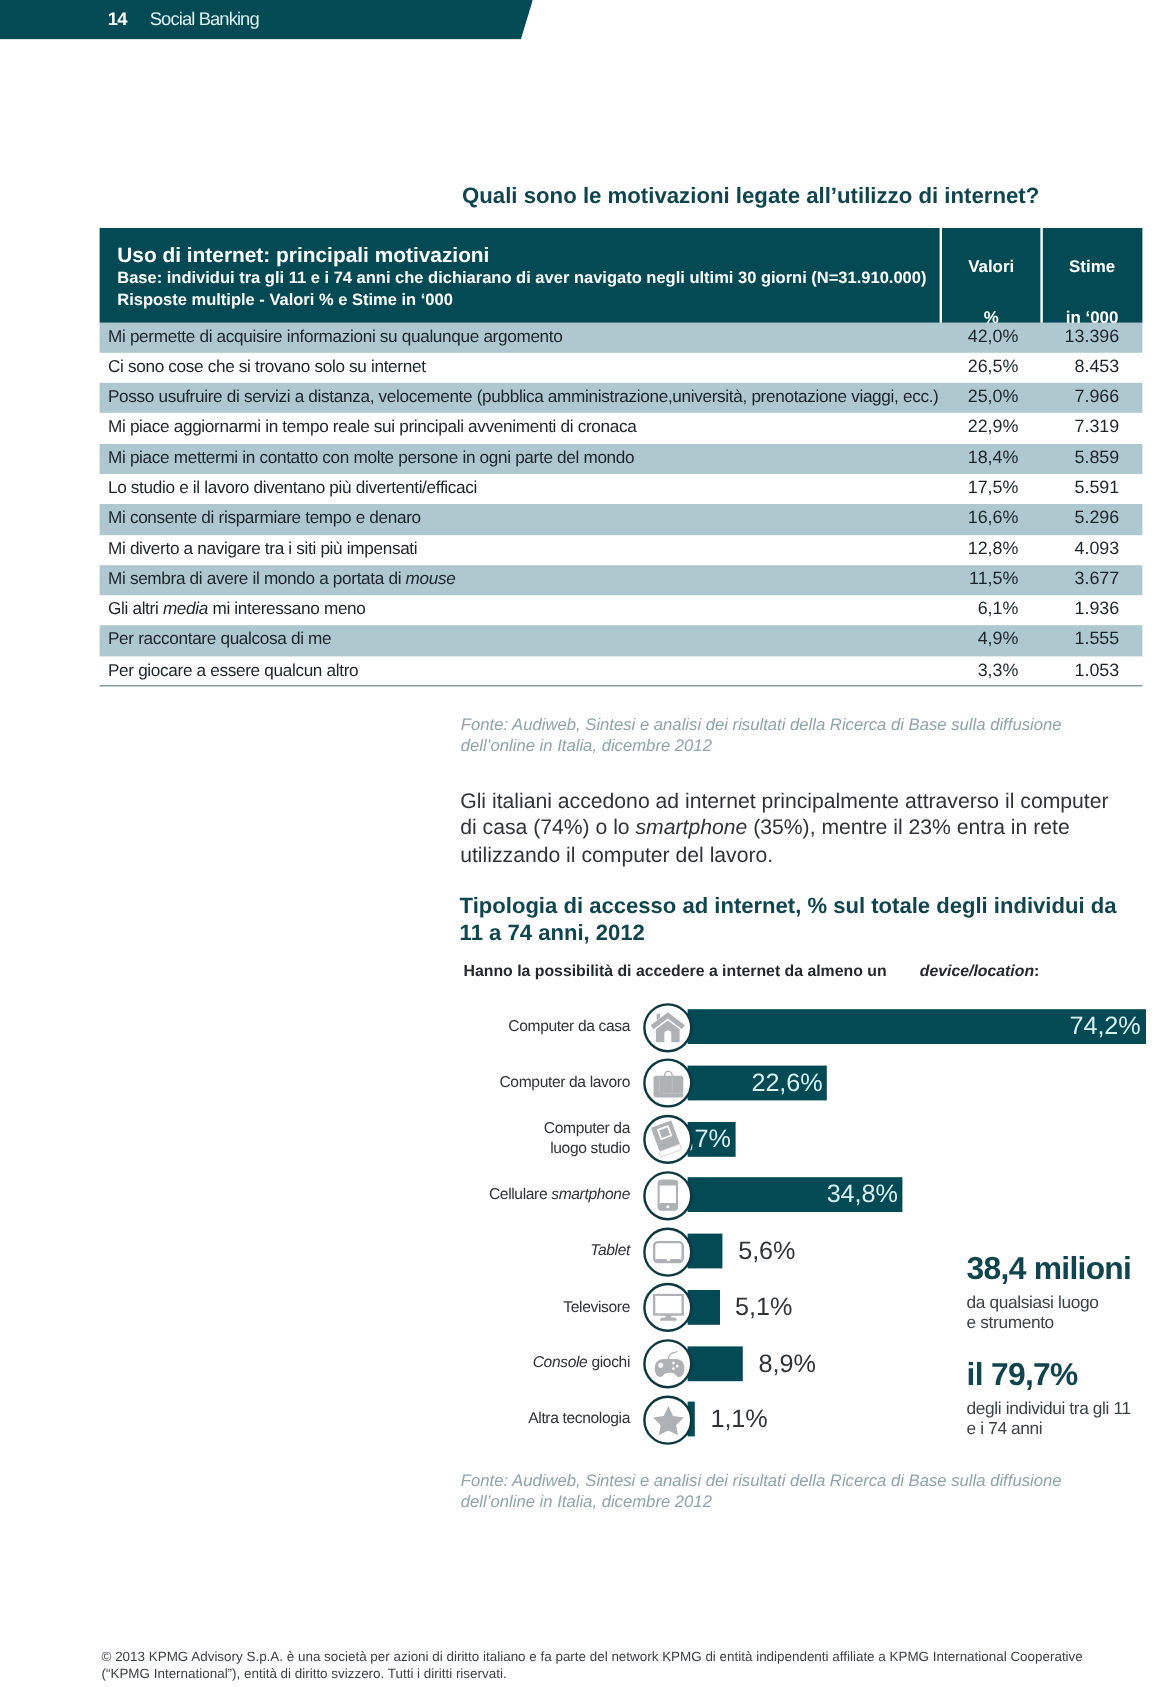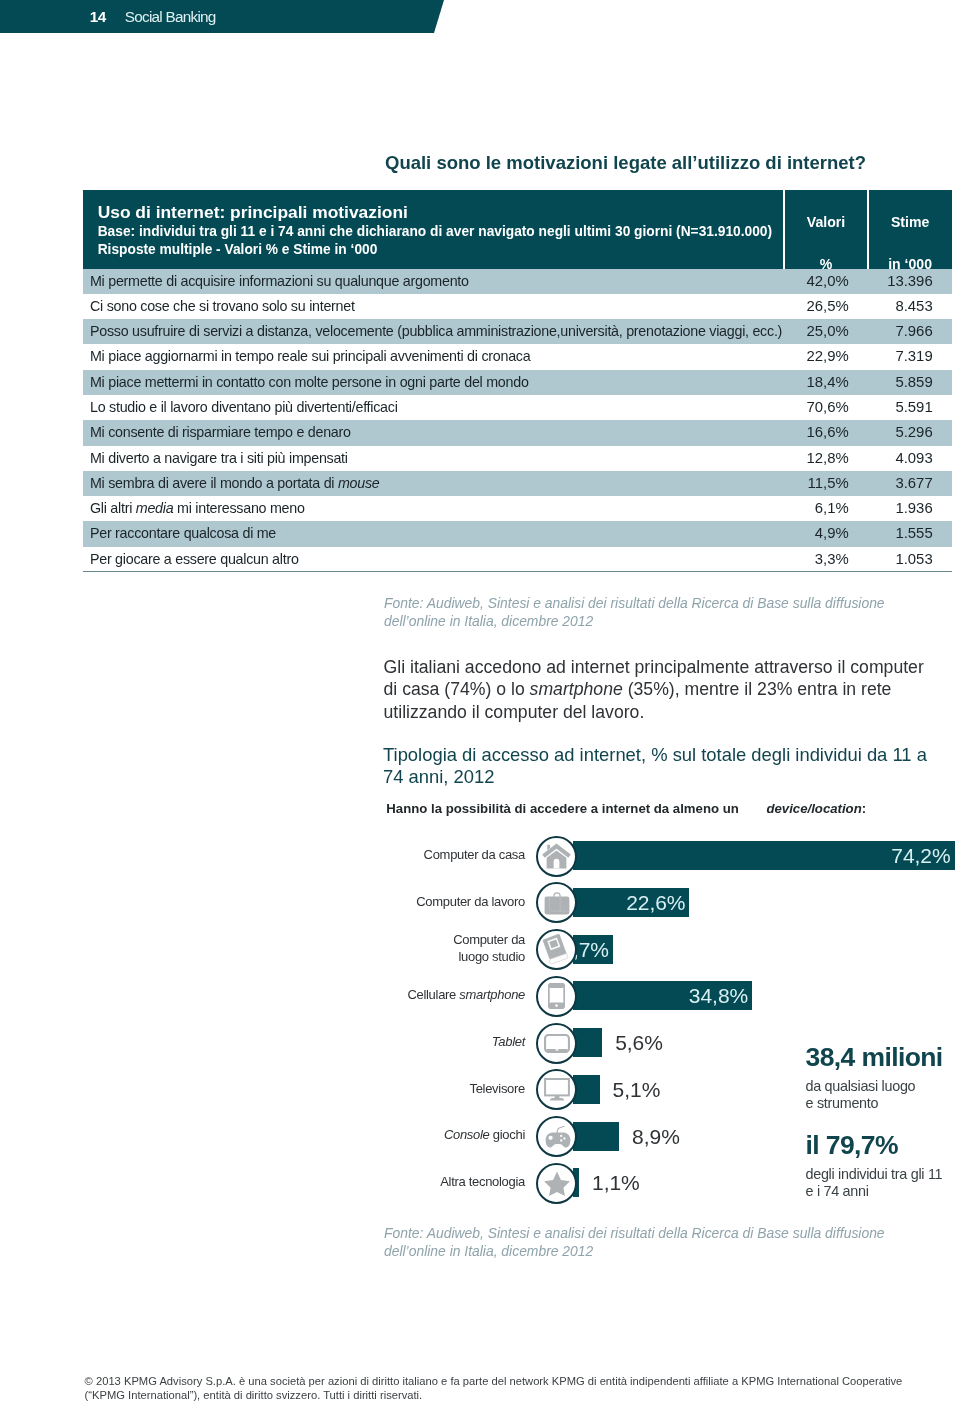--- a/index.html
+++ b/index.html
@@ -49,21 +49,21 @@
   .fonte1{left:384px;top:594px;width:520px;}
   .fonte2{left:384px;top:1224px;width:520px;}
 
   
   .para{position:absolute;left:383.5px;top:655.5px;width:556px;font-size:17.65px;
         color:#2f3336;line-height:22.5px;}
   .para i{font-style:italic;}
 
   
   .sec-head{position:absolute;left:383px;top:744px;width:560px;font-size:18.4px;
-            font-weight:normal;color:#11454e;line-height:22.3px;}
+            font-weight:bold;color:#11454e;line-height:22.3px;}
   .sec-sub{position:absolute;left:386.3px;top:800.5px;font-size:13.2px;font-weight:bold;color:#22282b;
            line-height:16px;}
   .sec-sub i{font-style:italic;margin-left:24px;}
 
   
   .bars{position:absolute;left:0;top:0;width:960px;height:1406px;}
   .brow{position:absolute;left:0;width:960px;height:46.7px;}
   .blabel{position:absolute;left:285px;width:240px;text-align:right;font-size:13px;
           letter-spacing:-0.3px;color:#2f3336;line-height:16.7px;}
   .blabel i{font-style:italic;}
@@ -134,21 +134,21 @@
           <div class="c-val">22,9%</div>
           <div class="c-est">7.319</div>
         </div>
         <div class="trow alt">
           <div class="c-lab">Mi piace mettermi in contatto con molte persone in ogni parte del mondo</div>
           <div class="c-val">18,4%</div>
           <div class="c-est">5.859</div>
         </div>
         <div class="trow">
           <div class="c-lab">Lo studio e il lavoro diventano più divertenti/efficaci</div>
-          <div class="c-val">70,6%</div>
+          <div class="c-val">17,5%</div>
           <div class="c-est">5.591</div>
         </div>
         <div class="trow alt">
           <div class="c-lab">Mi consente di risparmiare tempo e denaro</div>
           <div class="c-val">16,6%</div>
           <div class="c-est">5.296</div>
         </div>
         <div class="trow">
           <div class="c-lab">Mi diverto a navigare tra i siti più impensati</div>
           <div class="c-val">12,8%</div>

